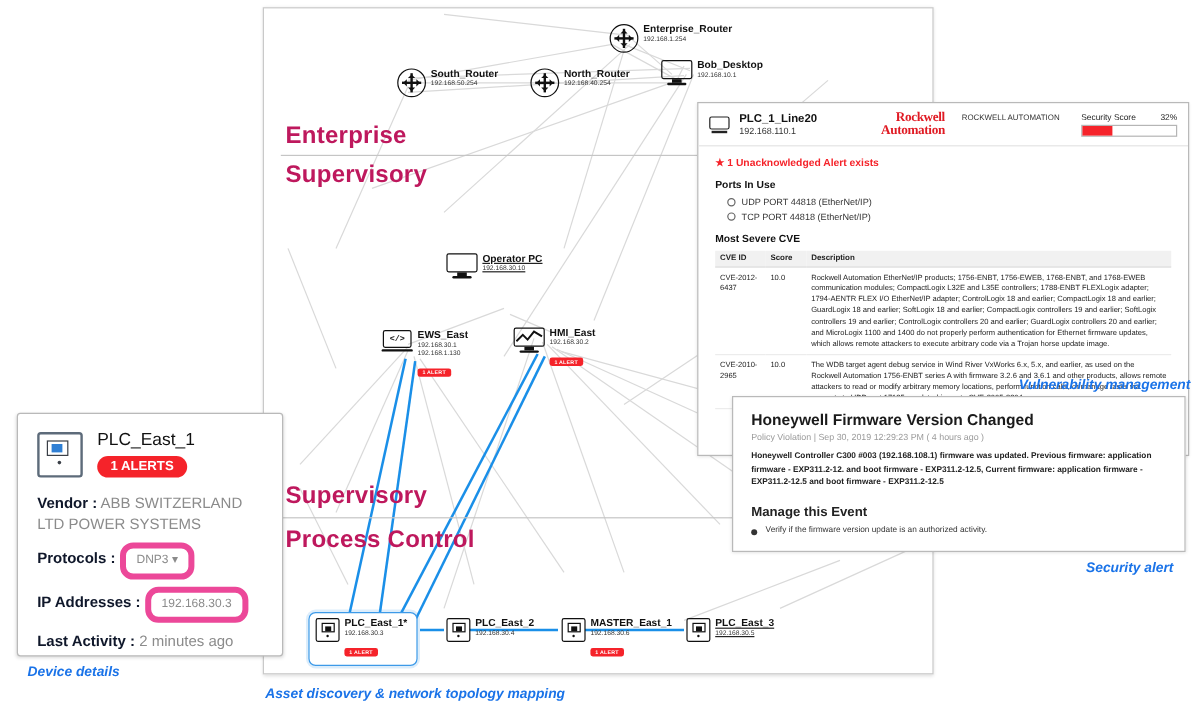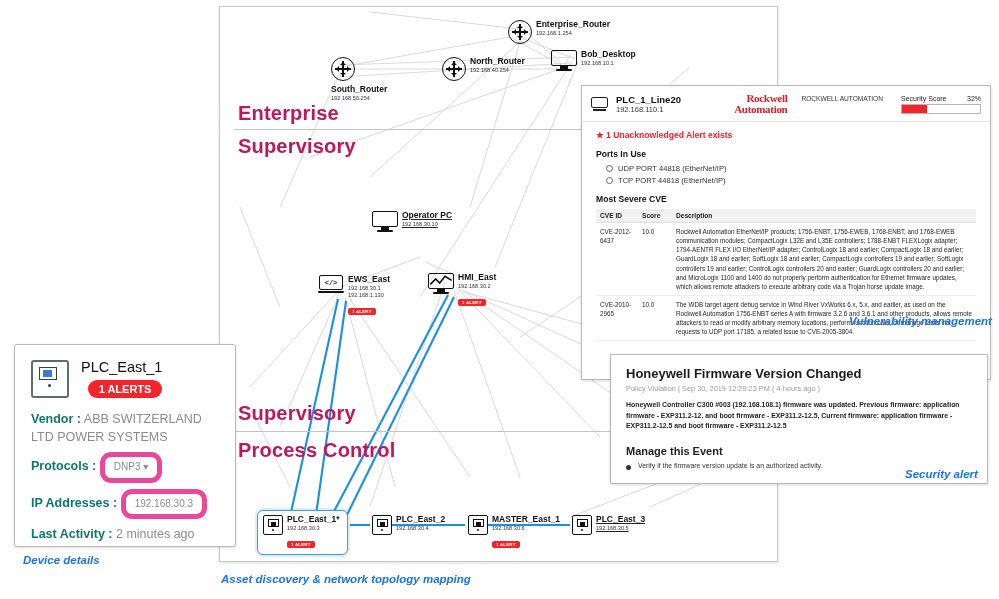--- a/index.html
+++ b/index.html
@@ -64,21 +64,21 @@
   #device{left:14px;top:344px;width:222px;height:203px;border-radius:3px;}
   #device .hd{display:flex;align-items:center;gap:12px;padding:14px 14px 6px 16px;}
   .dev-ico{width:34px;height:34px;border:2px solid #5d6b7a;border-radius:3px;position:relative;flex:none;}
   .dev-ico b{position:absolute;left:6px;top:5px;width:18px;height:13px;border:1.6px solid #3a3f47;box-sizing:border-box;}
   .dev-ico b:after{content:"";position:absolute;left:3px;top:2px;width:9px;height:7px;background:#2f7fd4;}
   .dev-ico u{position:absolute;left:15px;top:22px;width:3px;height:3px;background:#3a3f47;border-radius:50%;}
   #device .ttl{font-size:14.5px;color:#111;text-align:center;}
   .badge-lg{display:inline-block;background:#f5232a;color:#fff;font-size:11px;font-weight:bold;
             padding:3px 11px;border-radius:11px;margin-top:5px;}
   #device .row{font-size:12.5px;padding:6px 16px 0;line-height:1.45;}
-  #device .row .k{font-weight:bold;color:#0f766e;}
+  #device .row .k{font-weight:bold;color:#0f172a;}
   #device .row .v{color:#8b8b8b;}
   .pill{display:inline-block;border:5px solid #ec4899;border-radius:11px;padding:3px 9px;
         color:#8b8b8b;font-size:10px;}
 
   
   #vuln{left:581px;top:85px;width:410px;height:295px;}
   #vuln .vhd{display:flex;align-items:center;gap:8px;padding:7px 9px 6px;border-bottom:1px solid #e4e4e4;}
   .vhd .mini{width:17px;height:14px;position:relative;flex:none;}
   .vhd .mini b{position:absolute;left:0;top:0;width:17px;height:11px;border:1.4px solid #222;border-radius:2px;box-sizing:border-box;}
   .vhd .mini u{position:absolute;left:2px;top:12px;width:13px;height:1.6px;background:#222;}
@@ -99,21 +99,21 @@
   .ring{width:5px;height:5px;border:1px solid #666;border-radius:50%;display:inline-block;flex:none;}
   table.cve{width:100%;border-collapse:collapse;margin-top:4px;table-layout:fixed;}
   table.cve th{background:#f1f1f1;font-size:6.6px;text-align:left;padding:3px 4px;
                color:#222;border-bottom:1px solid #ddd;font-weight:bold;}
   table.cve td{font-size:6.3px;padding:4px;vertical-align:top;color:#222;
                border-bottom:1px solid #ececec;line-height:1.45;}
   td.cid{width:34px;font-size:6.4px;}
   td.csc{width:26px;text-align:left;}
 
   
-  #alert{left:610px;top:354px;width:378px;height:130px;}
+  #alert{left:610px;top:330px;width:378px;height:130px;}
   #alert .inner{padding:11px 15px 0;}
   #alert h3{margin:0;font-size:13px;font-weight:bold;color:#1a1a1a;}
   #alert .meta{font-size:7.4px;color:#9a9a9a;margin:3px 0 7px;}
   #alert p{margin:0;font-size:6.9px;line-height:1.55;color:#222;font-weight:bold;}
   #alert .mh{font-size:11px;font-weight:bold;margin:13px 0 5px;}
   #alert .bullet{font-size:6.9px;color:#333;display:flex;gap:7px;align-items:flex-start;}
   .dot{width:5px;height:5px;background:#333;border-radius:50%;margin-top:3px;flex:none;}
 </style>
 </head>
 <body>
@@ -182,21 +182,21 @@
         <i class="u"></i>
         <i class="d"></i>
         <i class="l"></i>
         <i class="r"></i>
       </div>
     <div>
         <div class="nm">Enterprise_Router</div>
          <div class="ip">192.168.1.254</div>
       </div>
   </div>
-  <div class="node" style="left:111px;top:50px;flex-direction:column;">
+  <div class="node" style="left:111px;top:50px;">
     <div class="rt">
         <i class="u"></i>
         <i class="d"></i>
         <i class="l"></i>
         <i class="r"></i>
       </div>
     <div>
         <div class="nm">South_Router</div>
          <div class="ip">192.168.50.254</div>
       </div>
@@ -304,21 +304,21 @@
 <div class="cap" style="left:221px;top:573px;">Asset discovery &amp; network topology mapping</div>
 
 <div id="device" class="card abs">
   <div class="hd">
     <div class="dev-ico">
         <b></b>
         <u></u>
       </div>
     <div>
       <div class="ttl">PLC_East_1</div>
-      <div style="text-align:right;"><span class="badge-lg">1 ALERTS</span></div>
+      <div style="text-align:left;"><span class="badge-lg">1 ALERTS</span></div>
     </div>
   </div>
   <div class="row">
     <span class="k">Vendor :</span>
     <span class="v">ABB SWITZERLAND LTD POWER SYSTEMS</span>
   </div>
   <div class="row">
     <span class="k">Protocols :</span>
     <span class="pill"><span>DNP3</span> <span>▾</span></span>
   </div>

